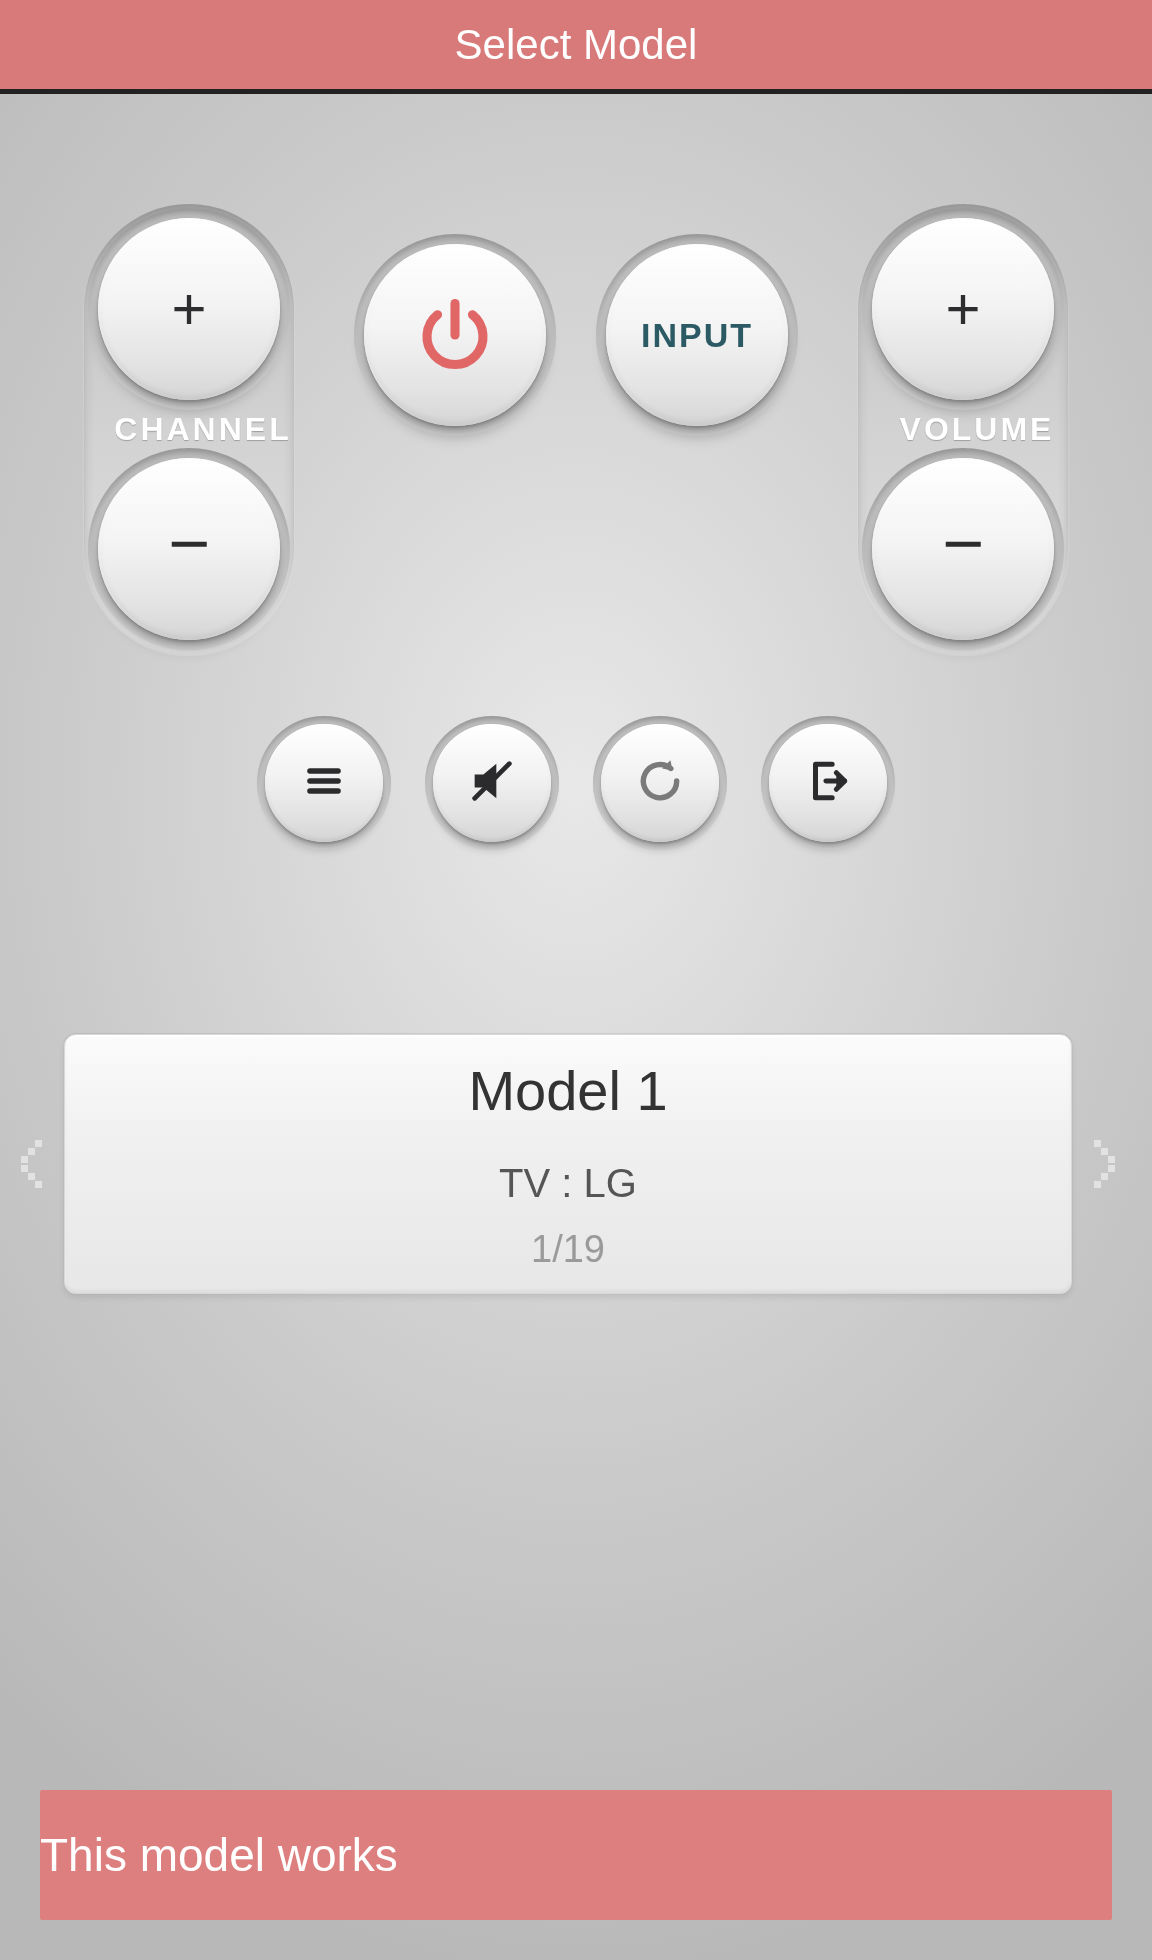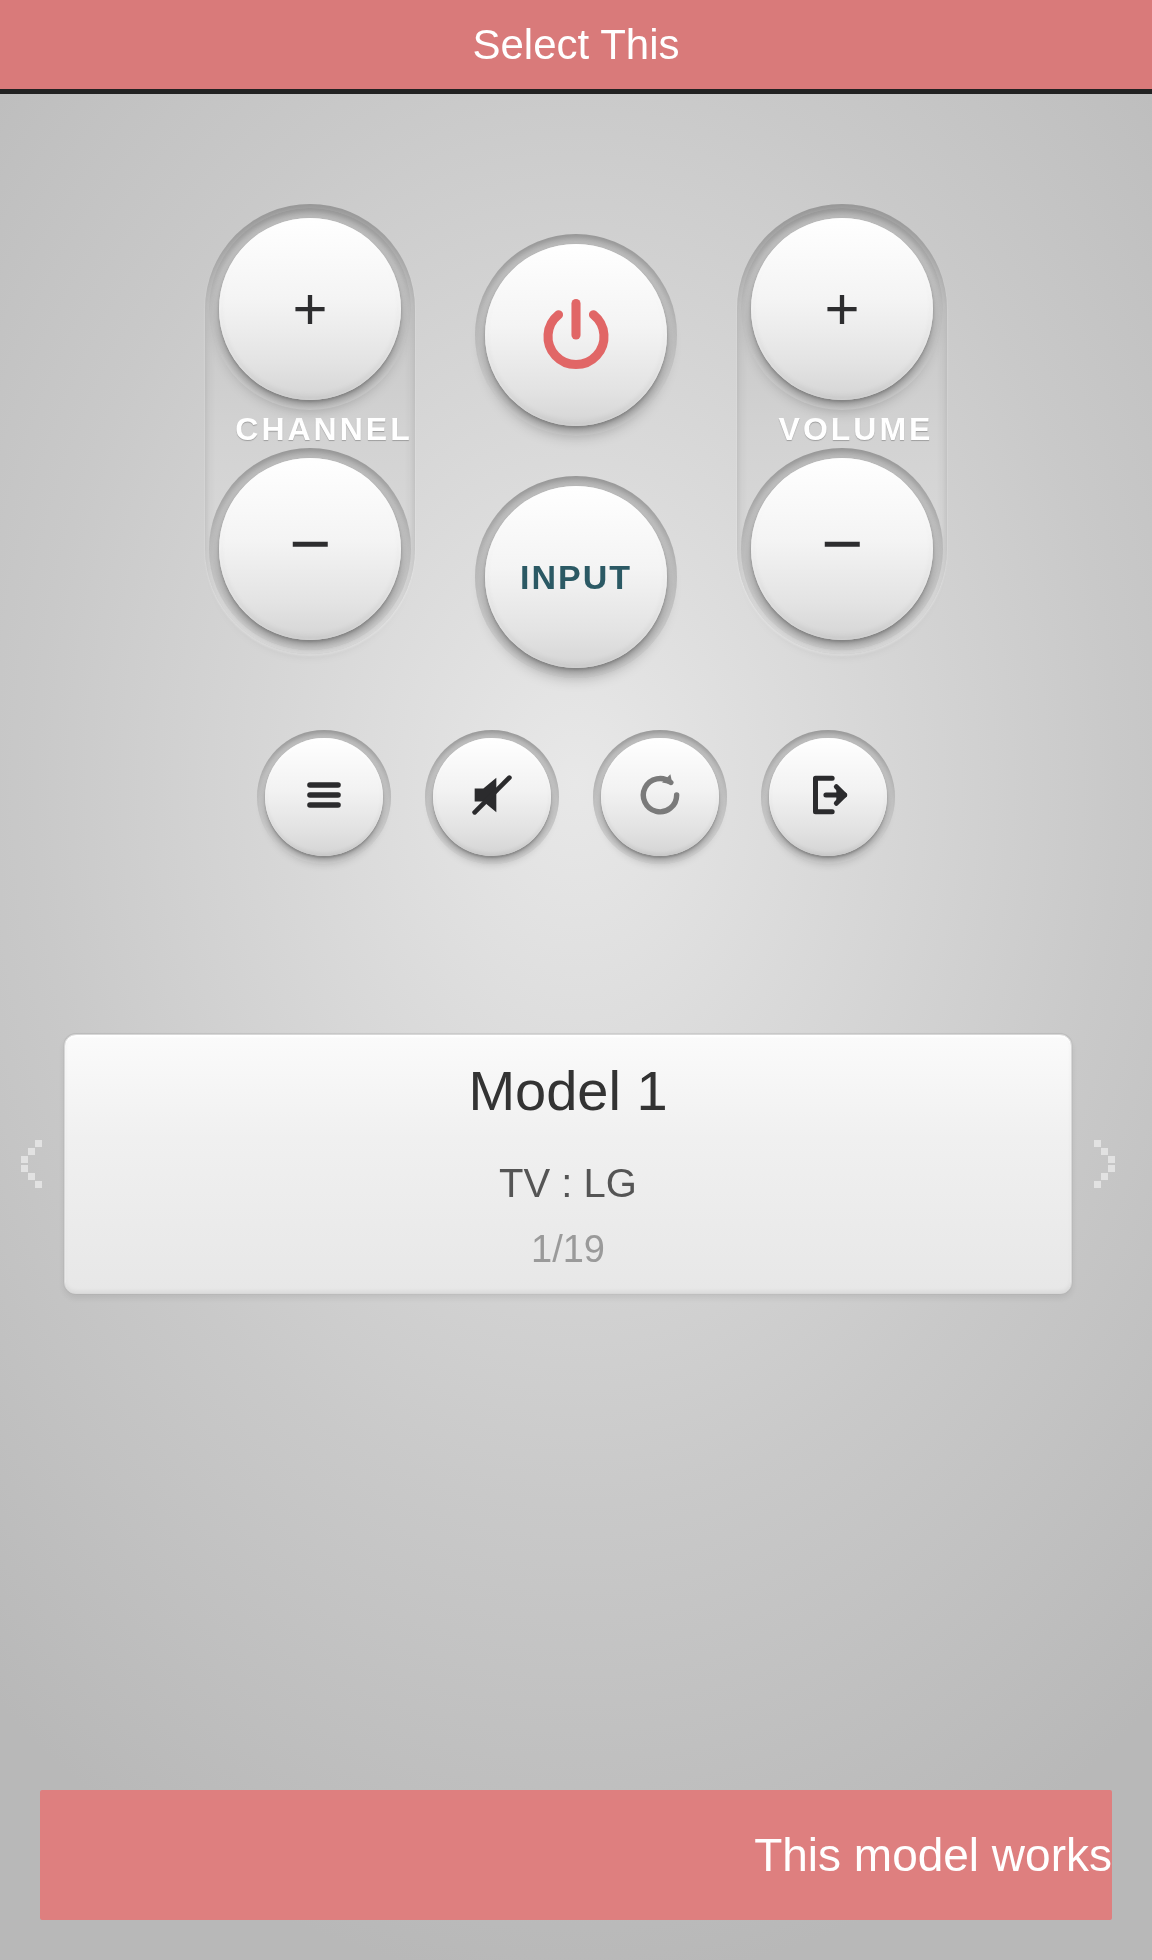--- a/index.html
+++ b/index.html
@@ -53,21 +53,21 @@
   .pill-label {
     color: #fff;
     font-size: 32px;
     font-weight: 700;
     letter-spacing: 3px;
     text-shadow: 0 1px 1px rgba(0,0,0,.25);
     margin-left: 28px;
   }
   .center-col {
     display: flex;
-    flex-direction: column;
+    flex-direction: row;
     gap: 60px;
     margin-top: 40px;
   }
   .round-btn {
     width: 182px;
     height: 182px;
     border-radius: 50%;
     position: relative;
     display: flex;
     align-items: center;
@@ -164,31 +164,31 @@
     gap: 22px;
   }
   .model-name { font-size: 56px; color: #333; font-weight: 400; }
   .model-device { font-size: 40px; color: #555; margin-top: 16px; }
   .model-count { font-size: 38px; color: #9a9a9a; }
 
   .confirm-btn {
     background: #de7f7f;
     height: 130px;
     margin: 0 40px 40px 40px;
-    display:flex; align-items:center; justify-content:flex-end;
+    display:flex; align-items:center; justify-content:flex-start;
     color:#fff; font-size: 46px;
     border-radius: 2px;
     cursor:pointer;
   }
 </style>
 </head>
 <body>
 
 <div class="header">
-  <div class="header-title">Select This</div>
+  <div class="header-title">Select Model</div>
 </div>
 
 <div class="remote-area">
 
   <div class="top-row">
 
     <div class="pill">
       <div class="round-btn">
         <div class="face"></div>
         <div class="glyph plus">+</div>

